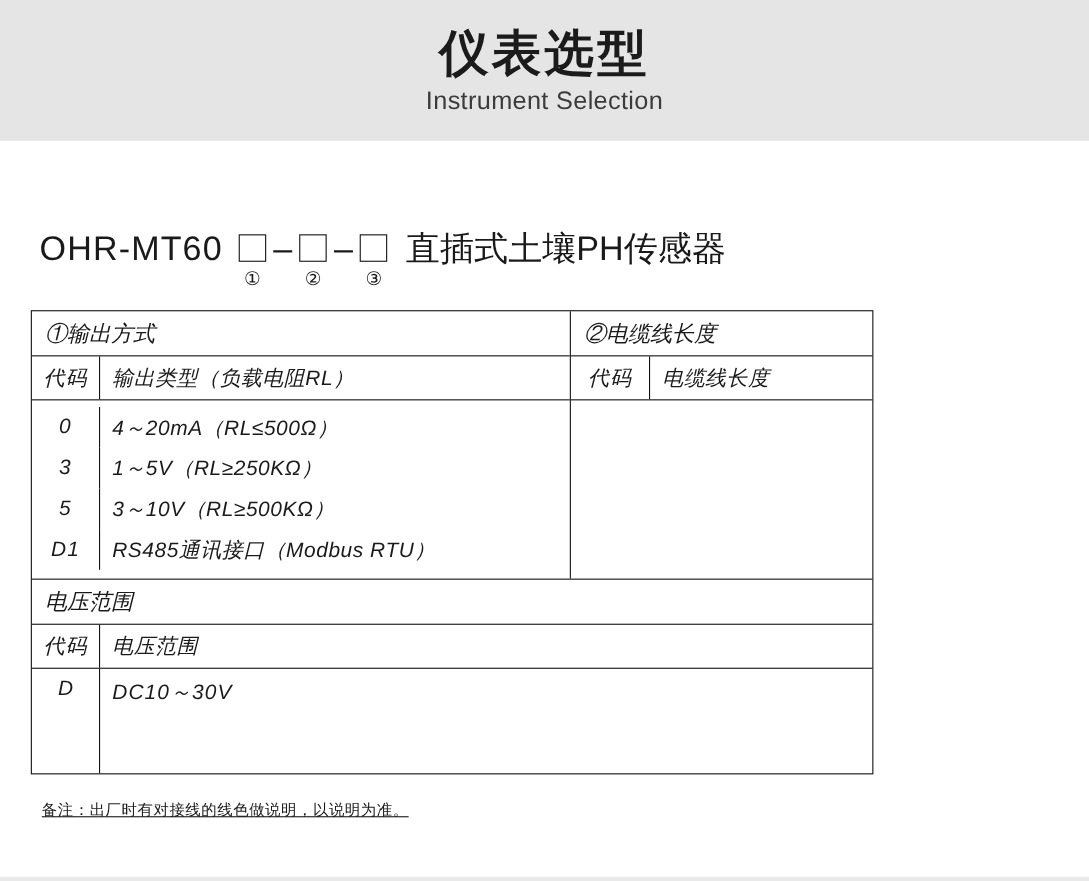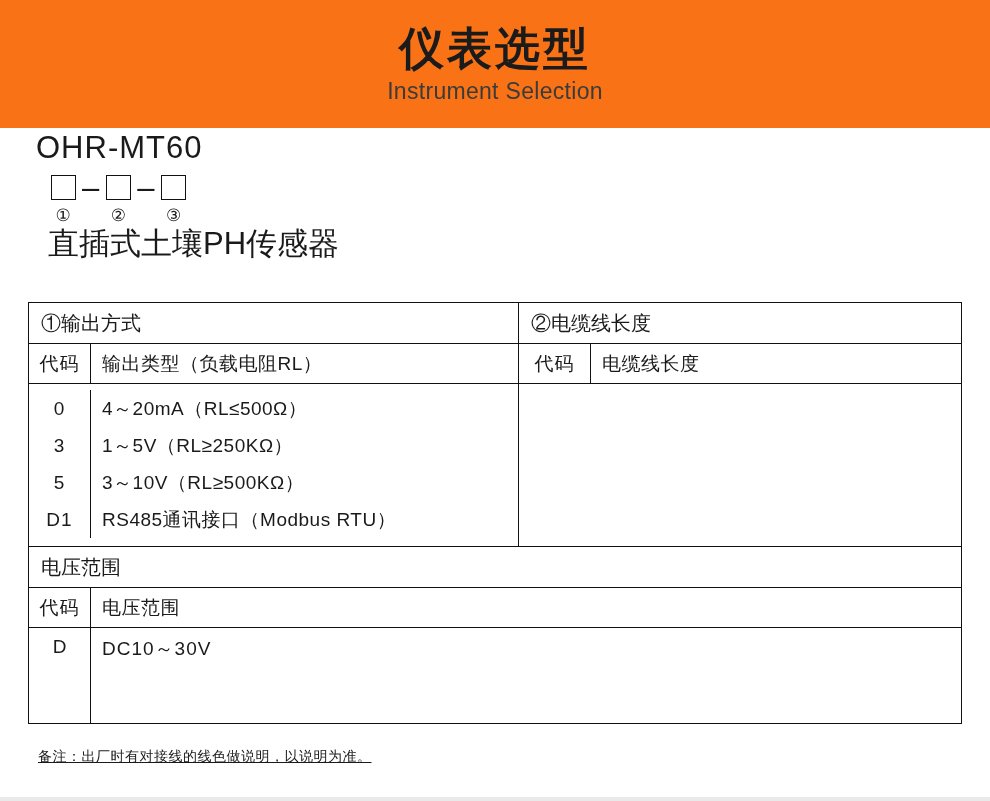--- a/index.html
+++ b/index.html
@@ -16,21 +16,21 @@
   }
   .page {
     position: relative;
     width: 990px;
     height: 801px;
   }
   
   .banner {
     width: 990px;
     height: 128px;
-    background: #f97316;
+    background: #e5e5e5;
     display: flex;
     flex-direction: column;
     align-items: center;
     justify-content: center;
     box-sizing: border-box;
   }
   .banner-title {
     font-size: 45px;
     font-weight: bold;
     letter-spacing: 3px;
@@ -42,24 +42,24 @@
     font-size: 23px;
     color: #3b3b3b;
     letter-spacing: 0.3px;
   }
   
   .content {
     padding: 0 28px;
     box-sizing: border-box;
   }
   .model-row {
+    margin-top: 78px;
     display: flex;
     align-items: flex-start;
     padding-left: 8px;
-    flex-direction: column;
   }
   .model-name {
     font-size: 31px;
     letter-spacing: 1px;
     line-height: 40px;
     white-space: nowrap;
   }
   .slot-group {
     display: flex;
     align-items: flex-start;
@@ -89,24 +89,25 @@
     padding: 0 2px;
   }
   .model-tail {
     font-size: 31px;
     line-height: 40px;
     margin-left: 12px;
     white-space: nowrap;
   }
   
   .table-wrap {
-    margin-top: 38px;
+    margin-top: 20px;
     border: 1.6px solid #111;
     box-sizing: border-box;
-    width: 934px;
+    width: 766px;
+    font-style: italic;
   }
   .top-tables {
     display: flex;
   }
   .tbl-left {
     width: 490px;
     box-sizing: border-box;
     border-right: 1.6px solid #111;
   }
   .tbl-right {

